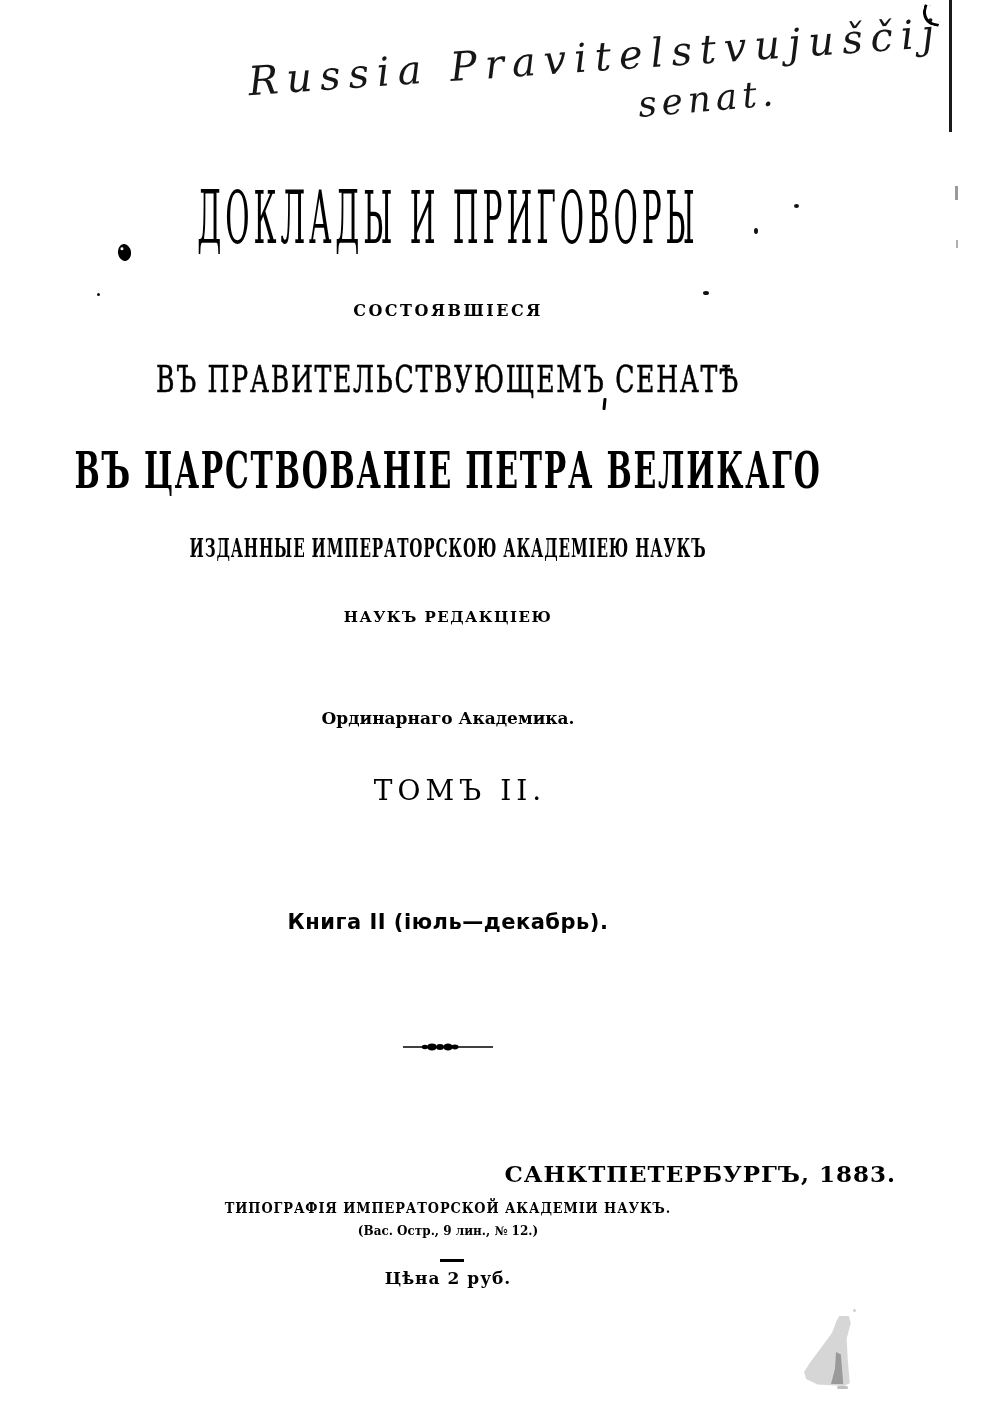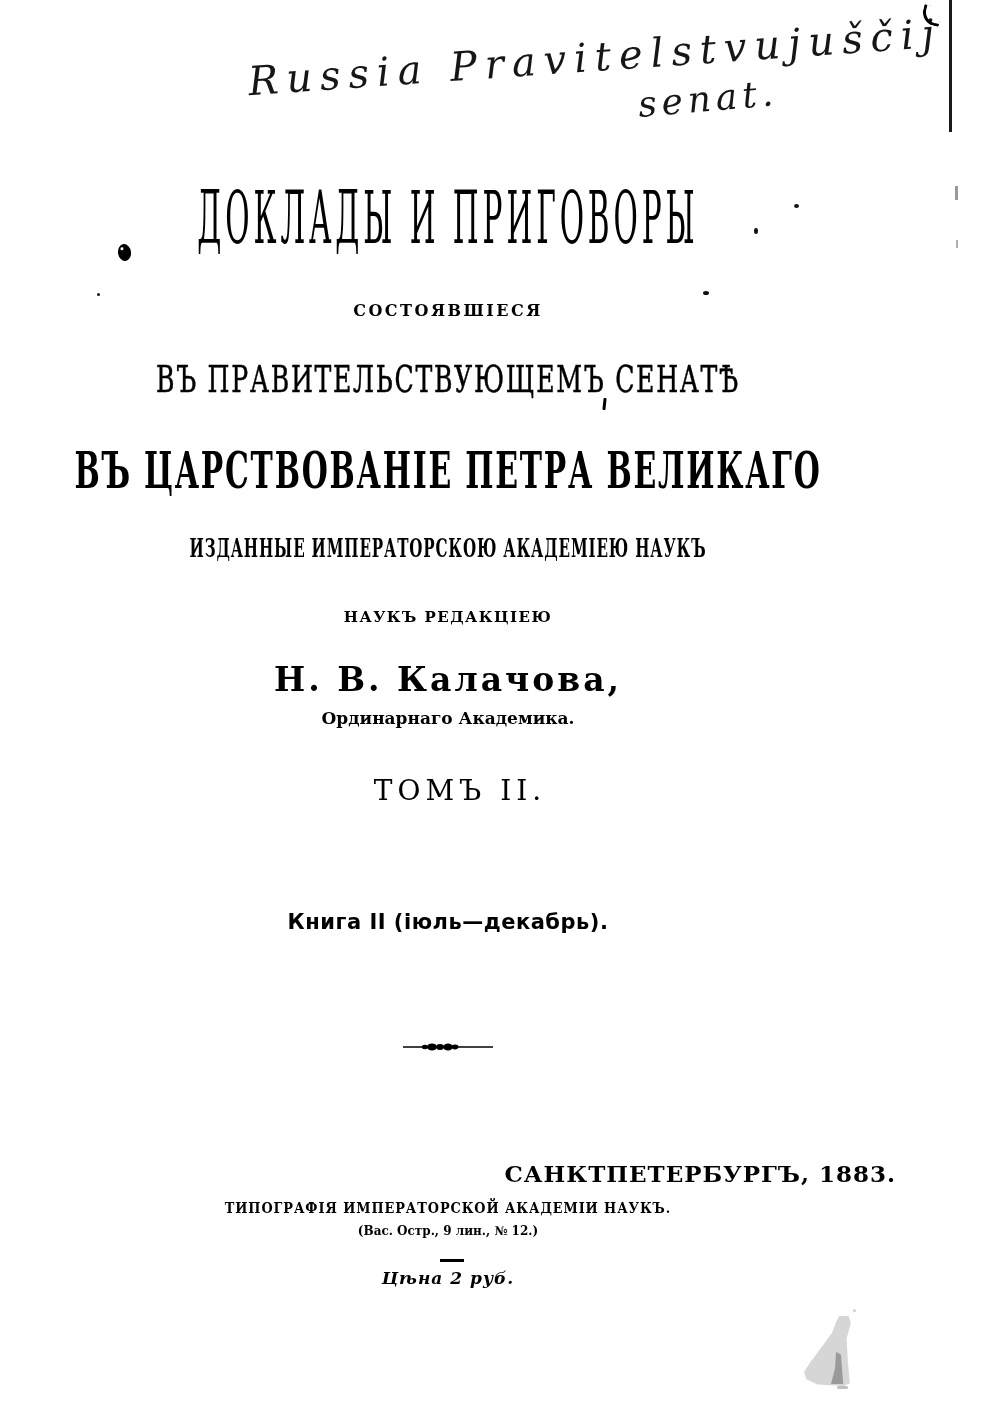--- a/index.html
+++ b/index.html
@@ -51,21 +51,21 @@
   .volume{top:774px;font-size:28px;font-weight:normal;letter-spacing:5px;padding-left:12px;}
   .year{top:843px;font-size:28px;font-weight:bold;letter-spacing:1px;}
   .book{top:910px;font-size:21px;font-weight:bold;letter-spacing:0.5px;
         font-family:"DejaVu Sans", sans-serif;}
   .ornament{top:1038px;}
   .city-year{top:1160px;font-size:23px;font-weight:bold;letter-spacing:1px;text-align:right;}
   .printer{top:1200px;font-size:14px;font-weight:bold;letter-spacing:1px;
            transform:scale(0.92,1);transform-origin:50% 0;}
   .address{top:1224px;font-size:12px;font-weight:bold;}
   .price-divider{position:absolute;left:440px;top:1259px;width:24px;height:3px;background:#000;}
-  .price{top:1268px;font-size:17px;font-weight:bold;font-style:italic;letter-spacing:1px;}
+  .price{top:1268px;font-size:17px;font-weight:bold;letter-spacing:1px;}
 
   
   .ink-blot{position:absolute;left:118px;top:244px;width:13px;height:17px;
             background:#000;border-radius:50%;transform:rotate(-8deg);}
   .ink-blot::after{content:"";position:absolute;left:3px;top:3px;width:3px;height:3px;
             background:#fff;border-radius:50%;}
   .speck{position:absolute;background:#111;border-radius:50%;}
   .sp1{left:794px;top:204px;width:5px;height:4px;}
   .sp2{left:754px;top:228px;width:4px;height:6px;}
   .sp3{left:703px;top:291px;width:6px;height:4px;}
@@ -97,21 +97,20 @@
 
   <div class="hand hand1">Russia Pravitelstvujuščij</div>
   <div class="hand hand2">senat.</div>
 
   <div class="c main-title">ДОКЛАДЫ И ПРИГОВОРЫ</div>
   <div class="c status-line">СОСТОЯВШІЕСЯ</div>
   <div class="c senate-line">ВЪ ПРАВИТЕЛЬСТВУЮЩЕМЪ СЕНАТѢ</div>
   <div class="c reign-line">ВЪ ЦАРСТВОВАНІЕ ПЕТРА ВЕЛИКАГО</div>
   <div class="c publisher-line">ИЗДАННЫЕ ИМПЕРАТОРСКОЮ АКАДЕМІЕЮ НАУКЪ</div>
   <div class="c editor-intro">НАУКЪ РЕДАКЦІЕЮ</div>
-  <div class="c editor-name">Н. В. Калачова,</div>
   <div class="c editor-title">Ординарнаго Академика.</div>
   <div class="c volume">ТОМЪ II.</div>
   <div class="c book">Книга II (іюль—декабрь).</div>
 
   <div class="c ornament">
     <svg width="90" height="12" viewBox="0 0 90 12">
       <line x1="0" y1="6" x2="90" y2="6" stroke="#000" stroke-width="1.6"></line>
       <ellipse cx="22" cy="6" rx="3.2" ry="2.2" fill="#000"></ellipse>
       <ellipse cx="29" cy="6" rx="4.6" ry="3.4" fill="#000"></ellipse>
       <ellipse cx="37" cy="6" rx="4" ry="3" fill="#000"></ellipse>

